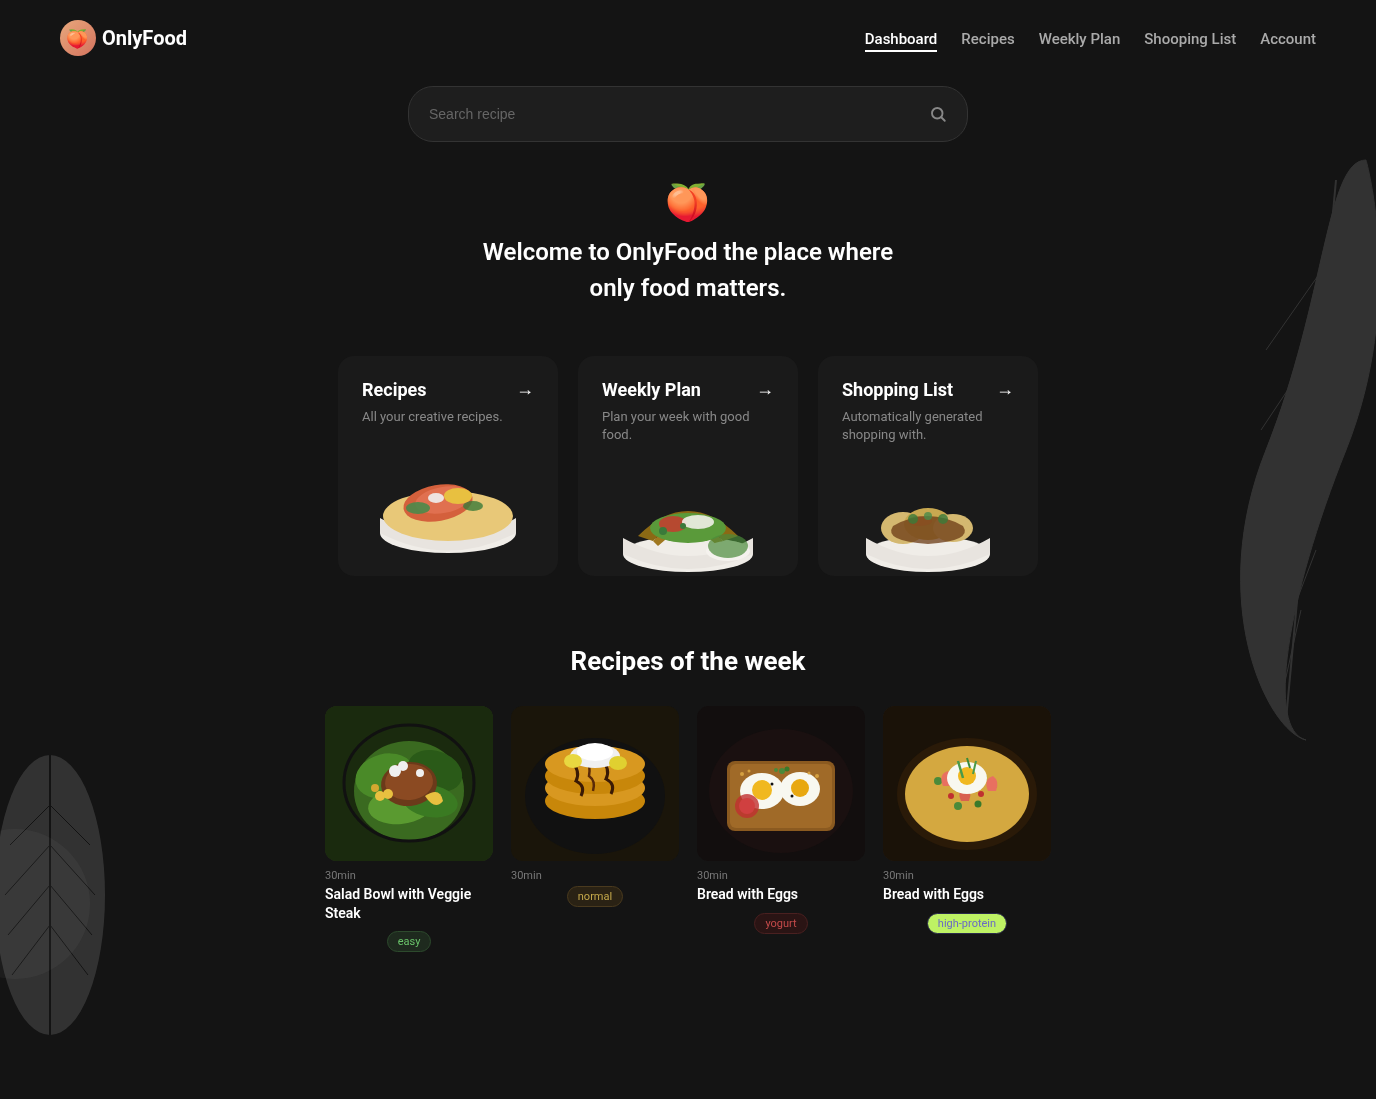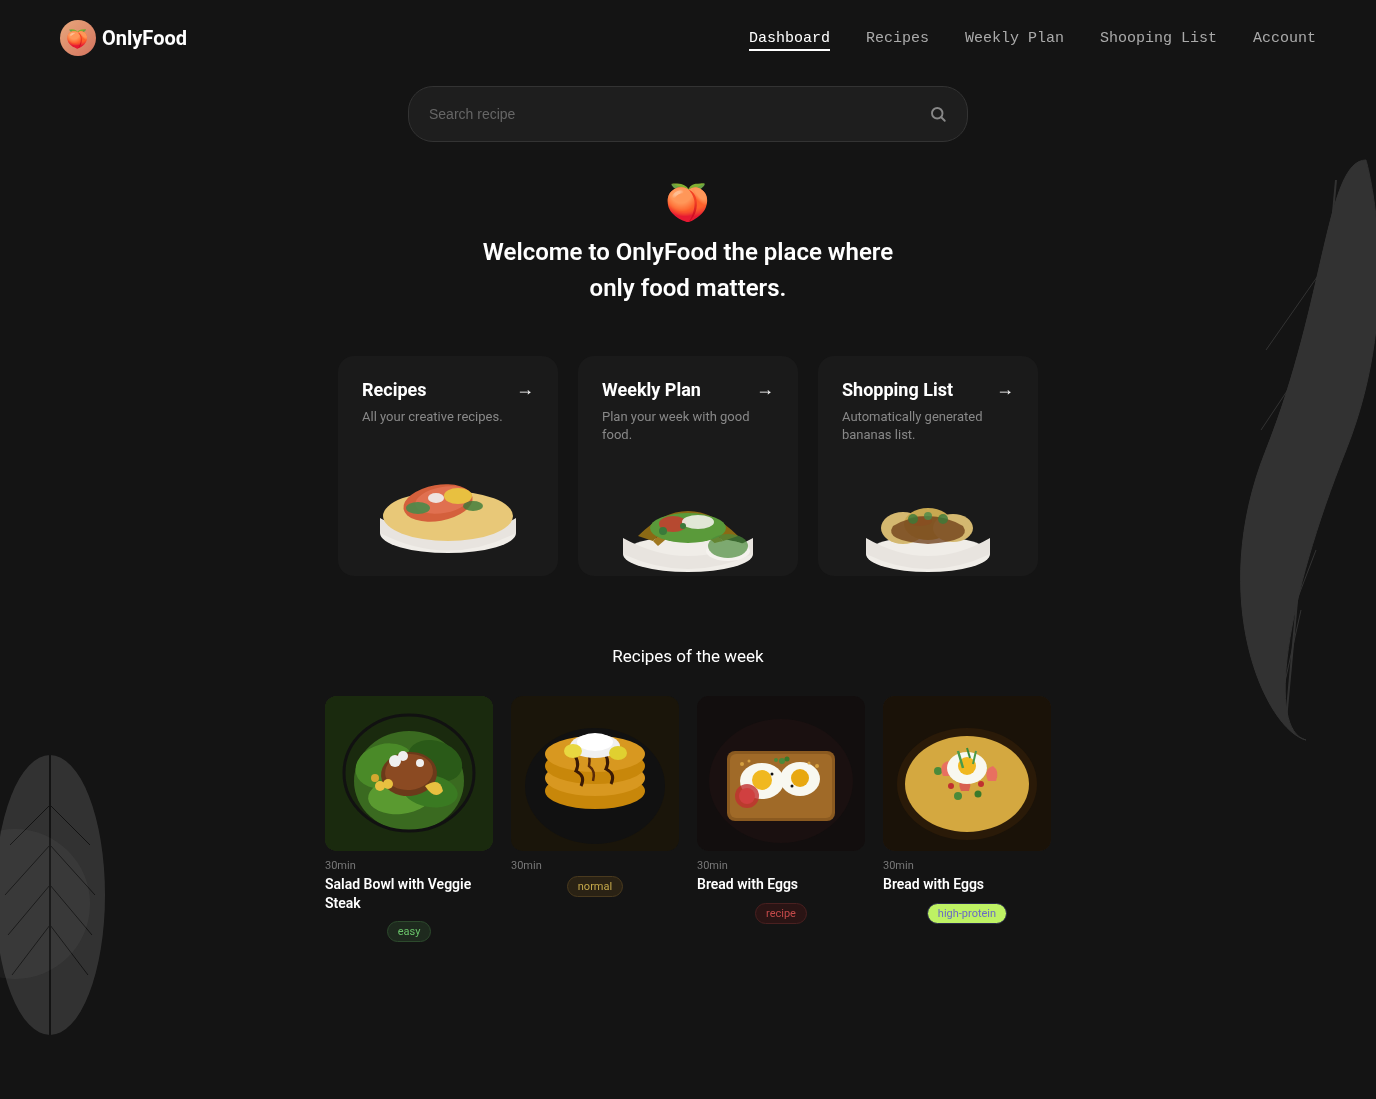--- a/index.html
+++ b/index.html
@@ -36,23 +36,22 @@
       border-radius: 50%;
       background: linear-gradient(135deg, #e8a87c, #d4735e);
       display: flex;
       align-items: center;
       justify-content: center;
       font-size: 18px;
     }
     .nav-links {
       display: flex;
       align-items: flex-start;
-      gap: 36px;
+      gap: 24px;
       list-style: none;
-      font-family: Liberation Mono, monospace;
     }
     .nav-links a {
       color: #aaa;
       text-decoration: none;
       font-size: 15px;
       font-weight: 500;
       transition: color 0.2s;
     }
     .nav-links a.active {
       color: #fff;
@@ -157,22 +156,22 @@
       color: #888;
       margin-bottom: 12px;
       line-height: 1.4;
     }
 
     
     .recipes-section {
       text-align: center;
     }
     .recipes-title {
-      font-size: 17px;
-      font-weight: 400;
+      font-size: 26px;
+      font-weight: 700;
       margin-bottom: 30px;
     }
     .recipe-cards {
       display: flex;
       gap: 18px;
       justify-content: center;
     }
     .recipe-card {
       width: 168px;
       cursor: pointer;
@@ -375,21 +374,21 @@
           <circle cx="75" cy="70" r="3" fill="#3a7a3a"></circle>
         </svg>
       </div>
     </div>
 
     <div class="feature-card">
       <div class="feature-card-header">
         <span class="feature-card-title">Shopping List</span>
         <span class="arrow-icon">→</span>
       </div>
-      <p class="feature-card-desc">Automatically generated bananas list.</p>
+      <p class="feature-card-desc">Automatically generated shopping with.</p>
 
       <div style="width:160px; height:120px; margin:0 auto; position:relative;">
         <svg width="160" height="120" viewBox="0 0 160 120">
 
           <ellipse cx="80" cy="98" rx="62" ry="18" fill="#f0ede8"></ellipse>
           <path d="M18 82 Q80 118 142 82 L142 98 Q80 128 18 98Z" fill="#e8e4df"></path>
 
           <ellipse cx="55" cy="72" rx="22" ry="16" fill="#d4b870"></ellipse>
           <ellipse cx="80" cy="68" rx="24" ry="16" fill="#c8a850"></ellipse>
           <ellipse cx="105" cy="72" rx="20" ry="14" fill="#d4b870"></ellipse>
@@ -499,21 +498,21 @@
             <circle cx="85" cy="65" r="3" fill="#4a8a3a"></circle>
             <circle cx="90" cy="63" r="2.5" fill="#3a7a2a"></circle>
             <circle cx="79" cy="64" r="2" fill="#4a8a3a"></circle>
 
             <circle cx="75" cy="78" r="1.5" fill="#111"></circle>
             <circle cx="95" cy="90" r="1.5" fill="#111"></circle>
           </svg>
         </div>
         <div class="recipe-time">30min</div>
         <div class="recipe-name">Bread with Eggs</div>
-        <span class="recipe-tag tag-expert">recipe</span>
+        <span class="recipe-tag tag-expert">yogurt</span>
       </div>
 
       <div class="recipe-card">
         <div class="recipe-img-container" style="background: #2a1e14;">
           <svg width="168" height="155" viewBox="0 0 168 155" xmlns="http://www.w3.org/2000/svg">
             <rect width="168" height="155" fill="#1a1208"></rect>
 
             <ellipse cx="84" cy="88" rx="70" ry="56" fill="#2a1a08"></ellipse>
 
             <ellipse cx="84" cy="88" rx="62" ry="48" fill="#d4a840"></ellipse>

